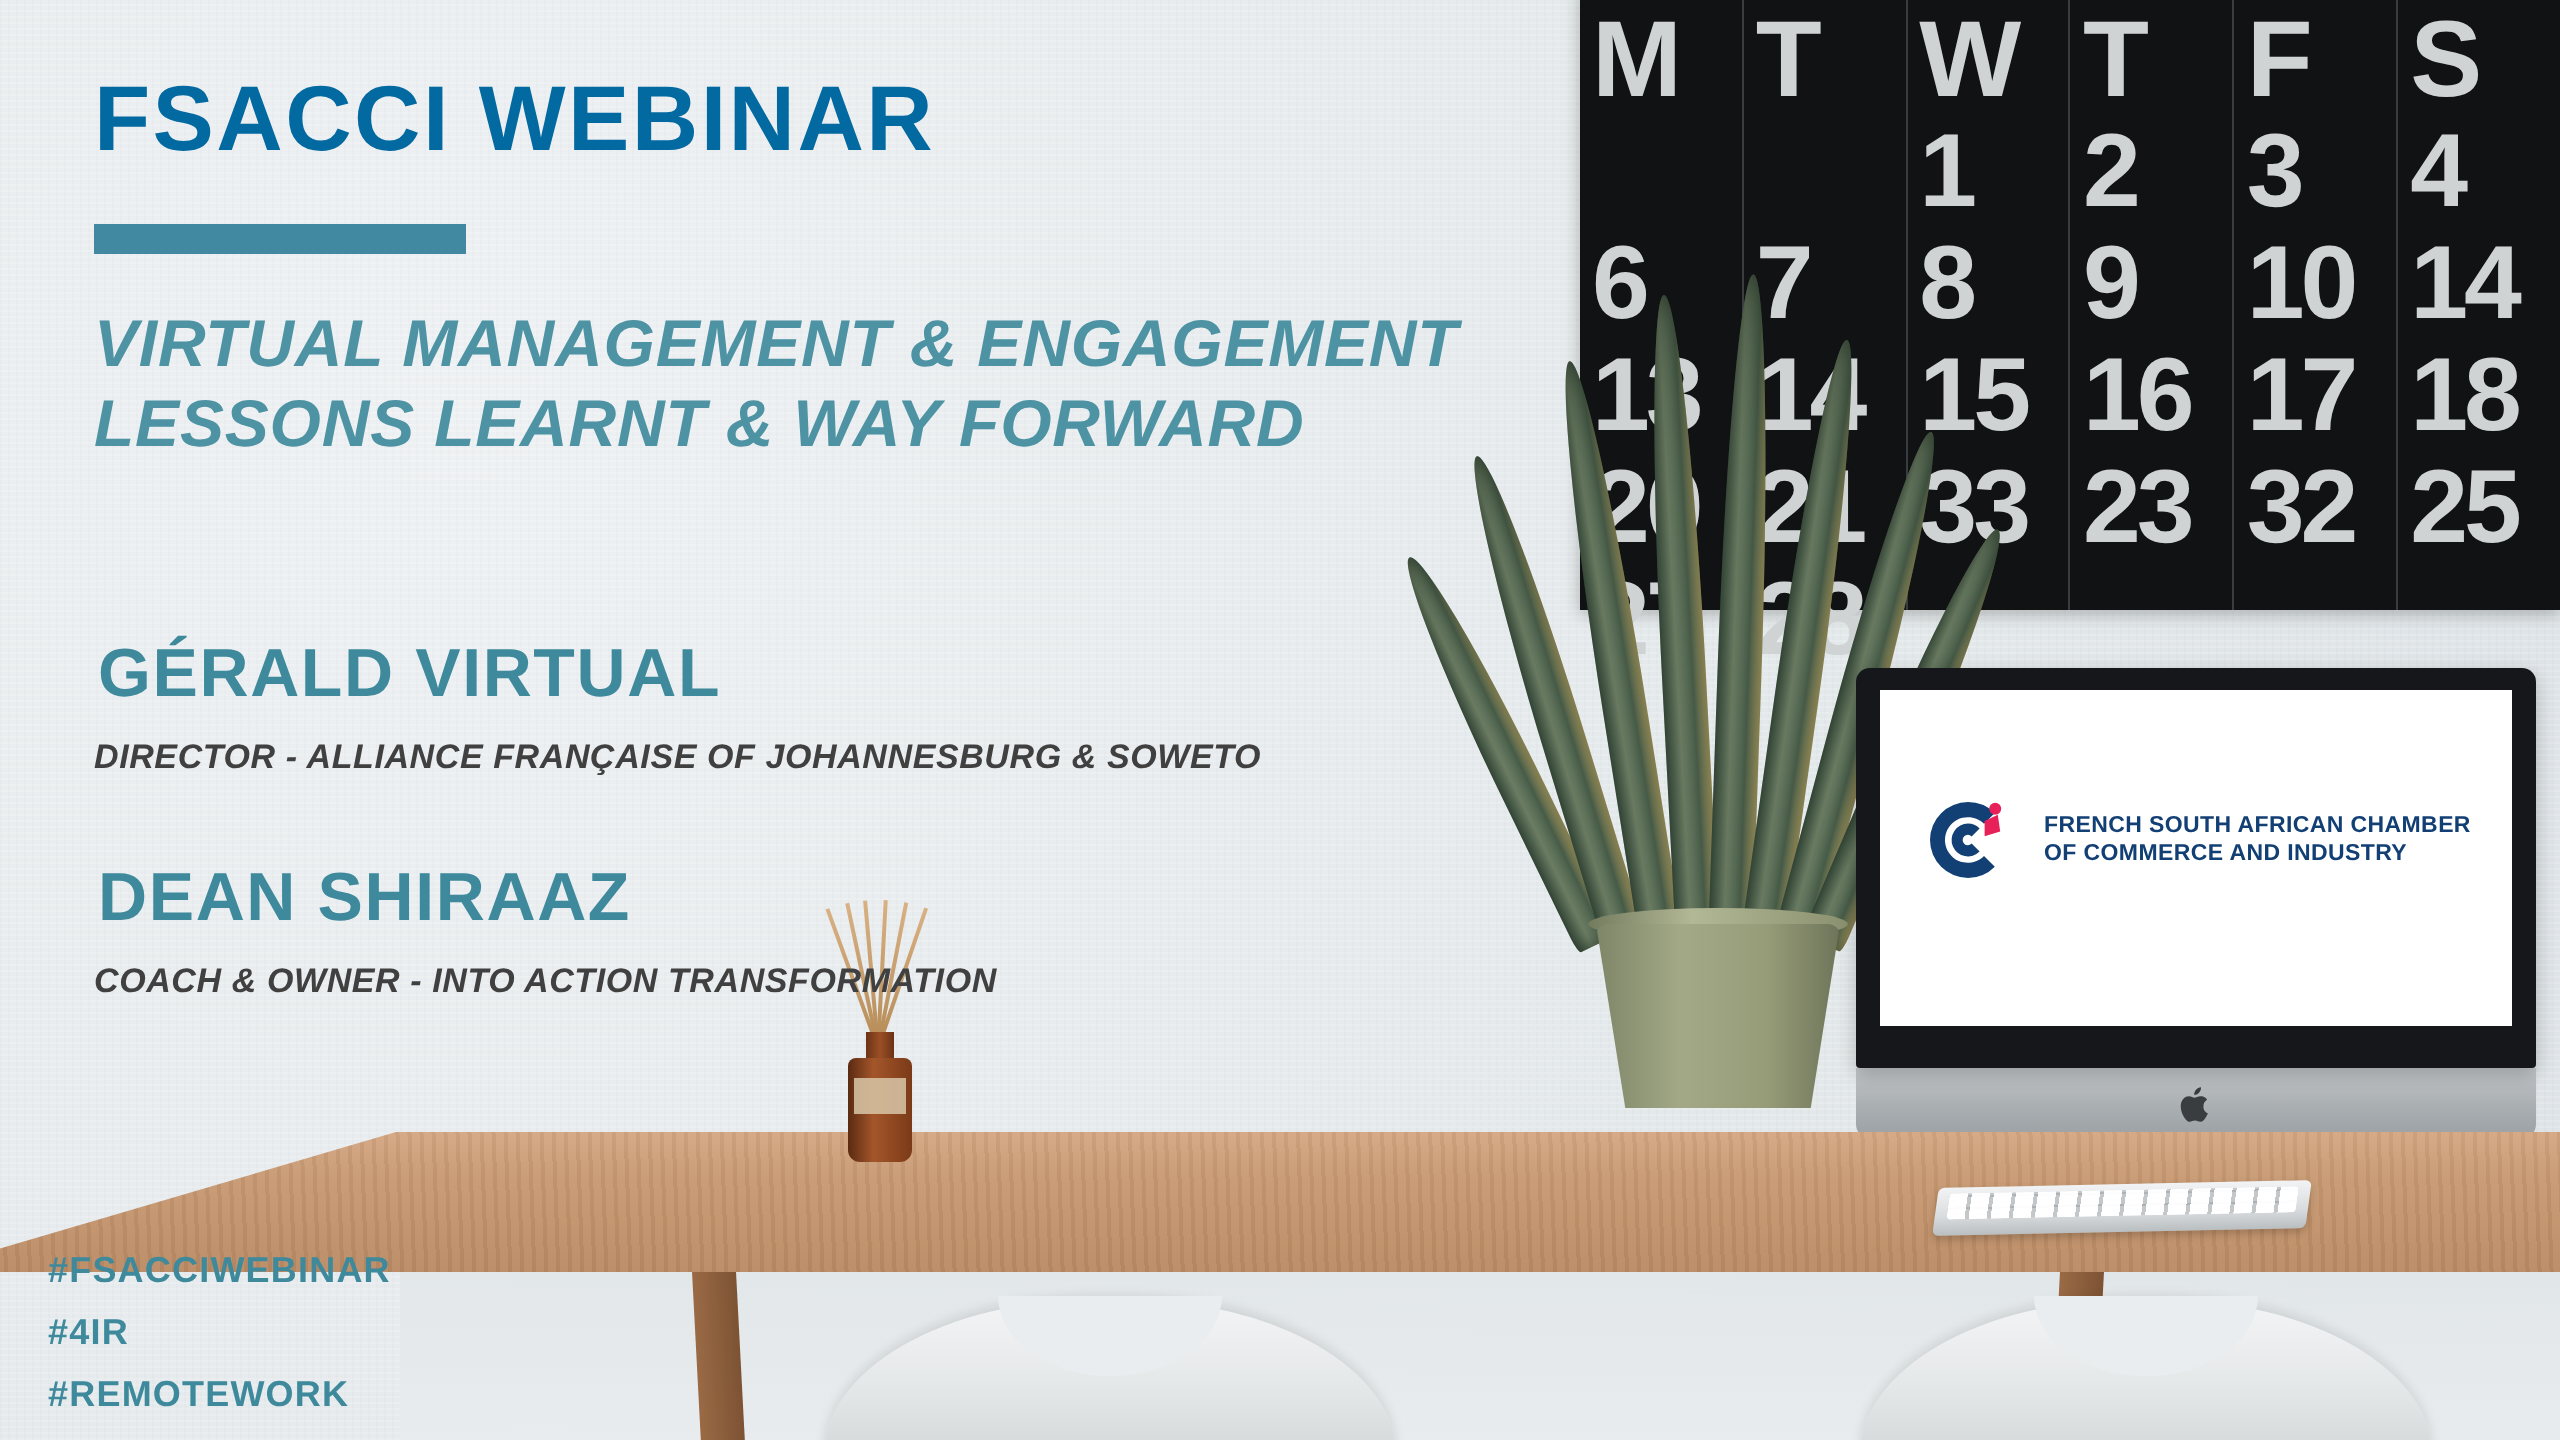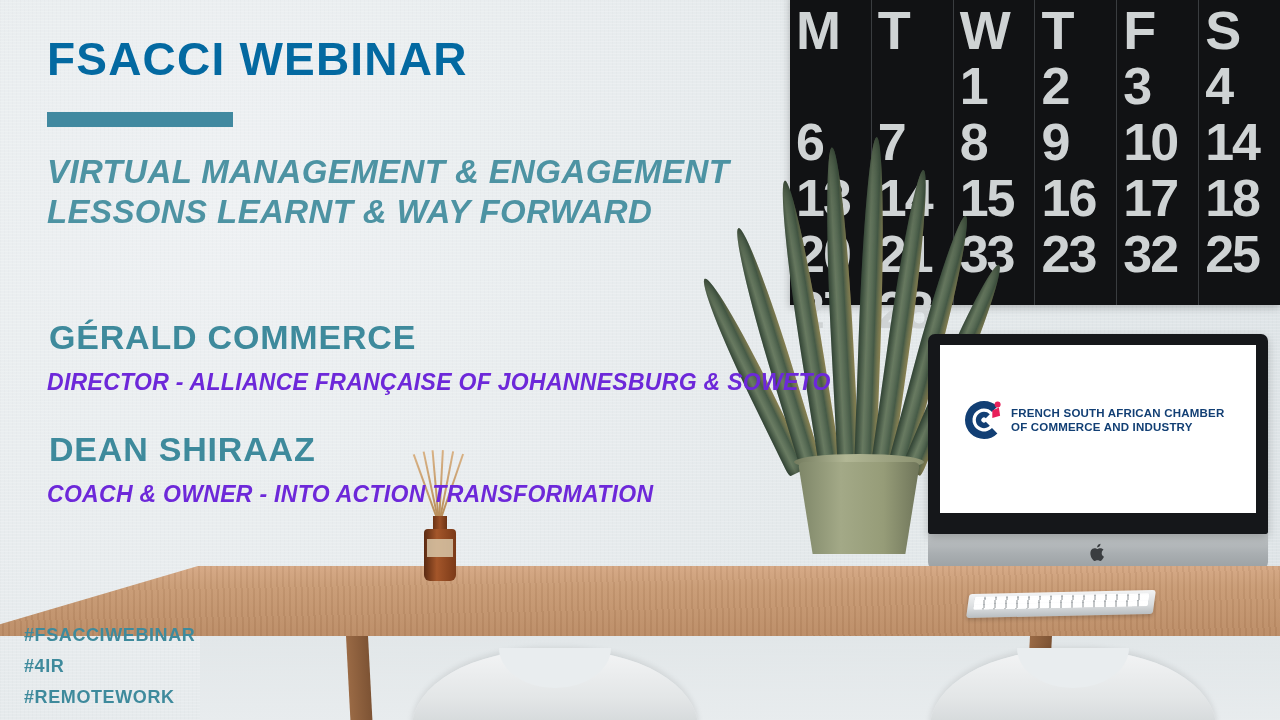--- a/index.html
+++ b/index.html
@@ -252,21 +252,21 @@
     background: #e9edef;
     border-radius: 0 0 50% 50% / 0 0 100% 100%;
   }
 
   
   .logo-wrap {
     position: absolute;
     left: 962px; top: 398px;
     display: flex;
     align-items: center;
-    gap: 5px;
+    gap: 16px;
   }
   .logo-mark { position: relative; width: 44px; height: 44px; }
   .logo-text {
     color: #123f74;
     font-family: "Liberation Sans", sans-serif;
     font-weight: bold;
     font-size: 11.5px;
     line-height: 14px;
     letter-spacing: .2px;
     white-space: nowrap;
@@ -301,22 +301,22 @@
   .speaker.s1 { top: 318px; }
   .speaker.s2 { top: 430px; }
   .speaker-name {
     color: #3e8a9c;
     font-size: 34px;
     font-weight: bold;
     letter-spacing: .8px;
     margin: 0 0 12px 2px;
   }
   .speaker-role {
-    color: #6d28d9;
-    font-size: 23px;
+    color: #404040;
+    font-size: 17px;
     font-style: italic;
     font-weight: bold;
     letter-spacing: .3px;
   }
   .hashtags {
     position: absolute;
     left: 24px; top: 620px;
     color: #3e8a9c;
     font-size: 18px;
     font-weight: bold;
@@ -454,21 +454,21 @@
 
   <div class="title">FSACCI WEBINAR</div>
   <div class="accent-bar"></div>
 
   <div class="subtitle">
     <div>VIRTUAL MANAGEMENT &amp; ENGAGEMENT</div>
     <div>LESSONS LEARNT &amp; WAY FORWARD</div>
   </div>
 
   <div class="speaker s1">
-    <div class="speaker-name">GÉRALD COMMERCE</div>
+    <div class="speaker-name">GÉRALD VIRTUAL</div>
     <div class="speaker-role">DIRECTOR - ALLIANCE FRANÇAISE OF JOHANNESBURG &amp; SOWETO</div>
   </div>
 
   <div class="speaker s2">
     <div class="speaker-name">DEAN SHIRAAZ</div>
     <div class="speaker-role">COACH &amp; OWNER - INTO ACTION TRANSFORMATION</div>
   </div>
 
   <div class="hashtags">
     <div>#FSACCIWEBINAR</div>

